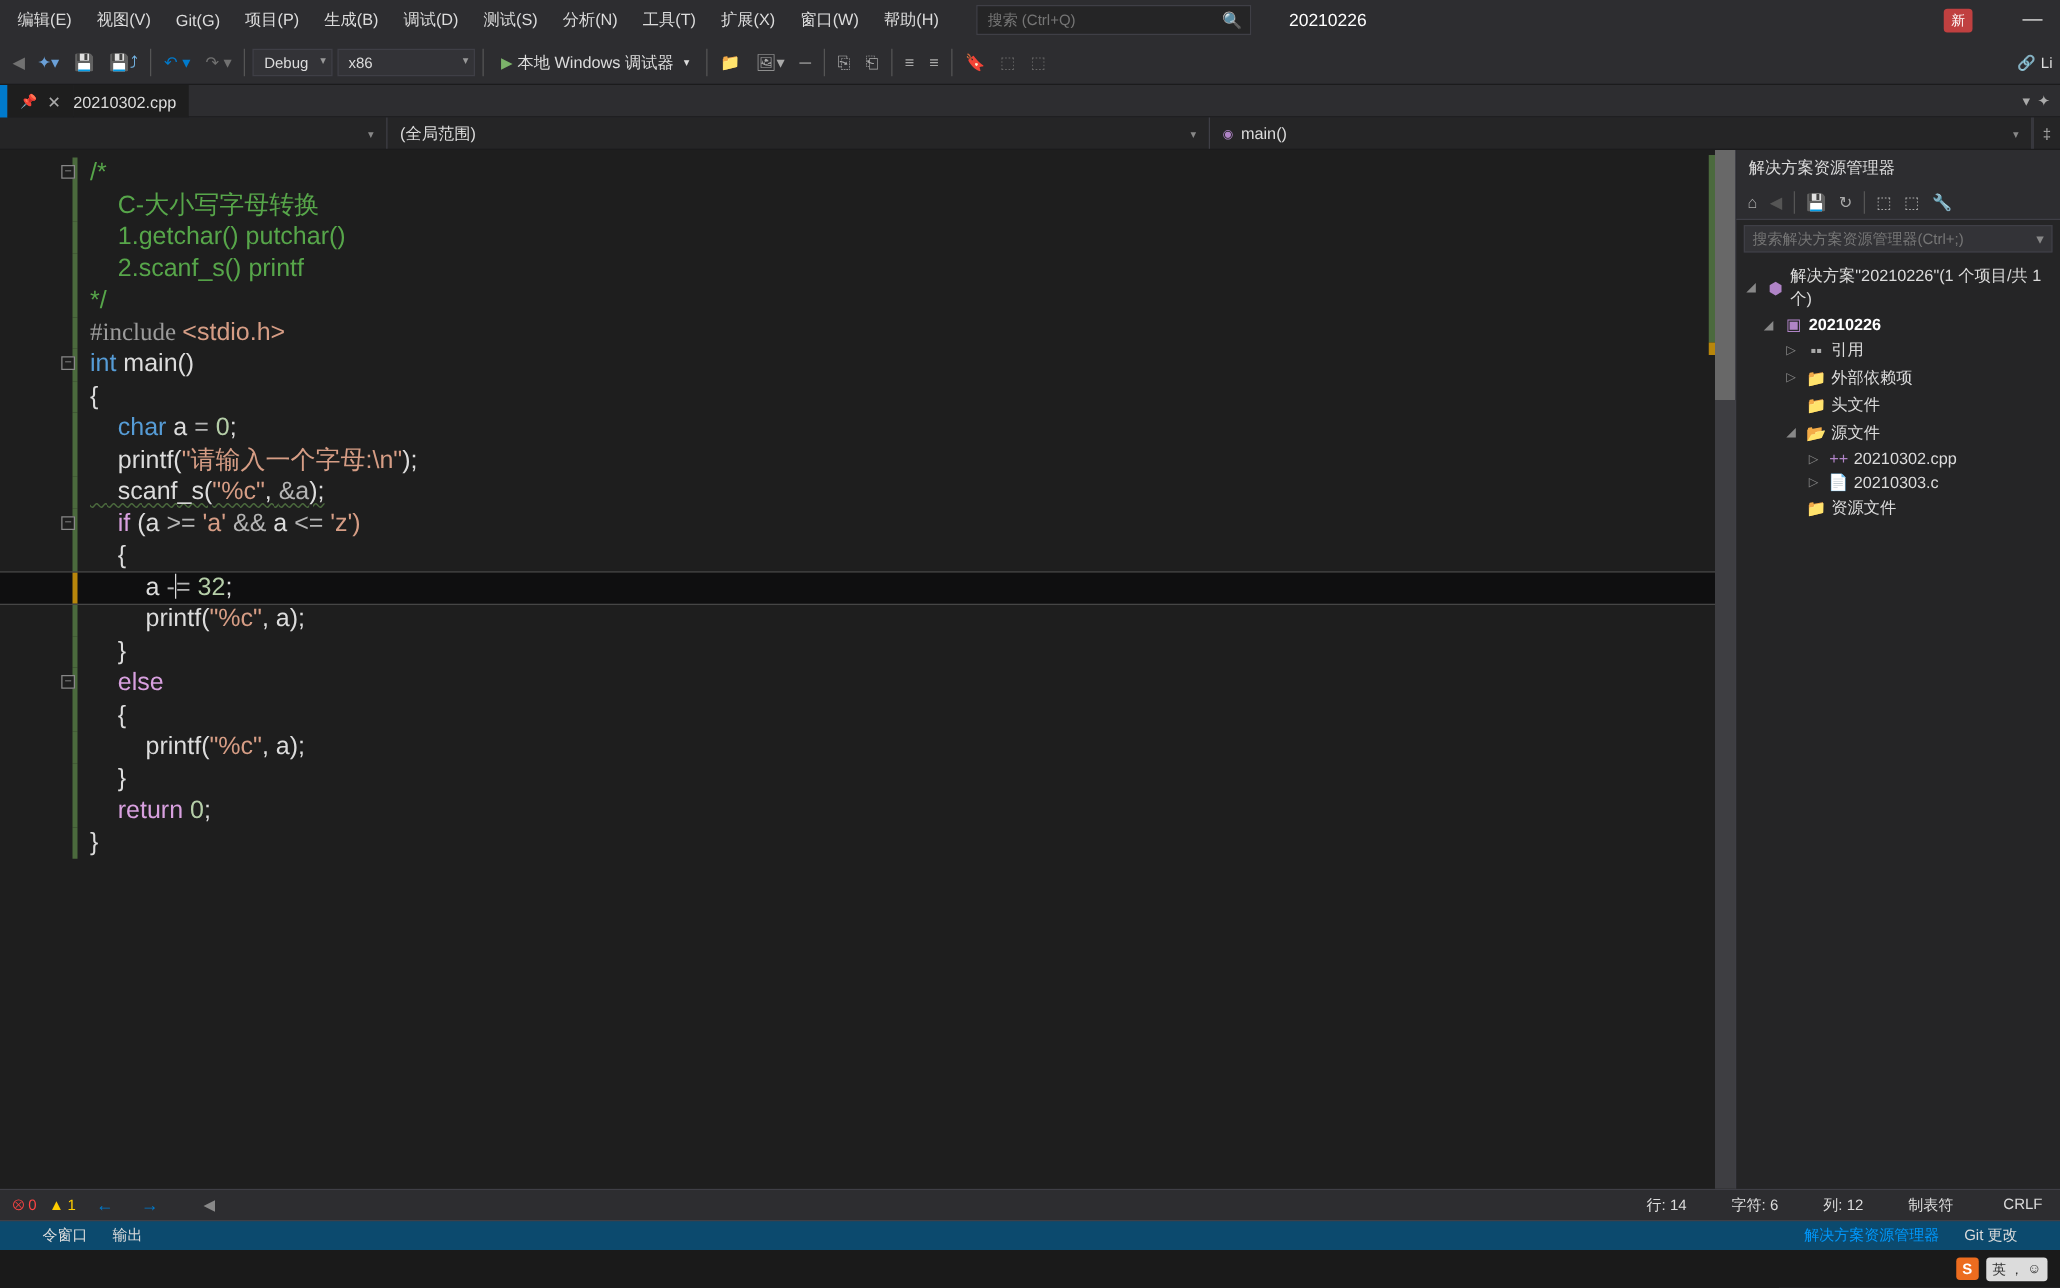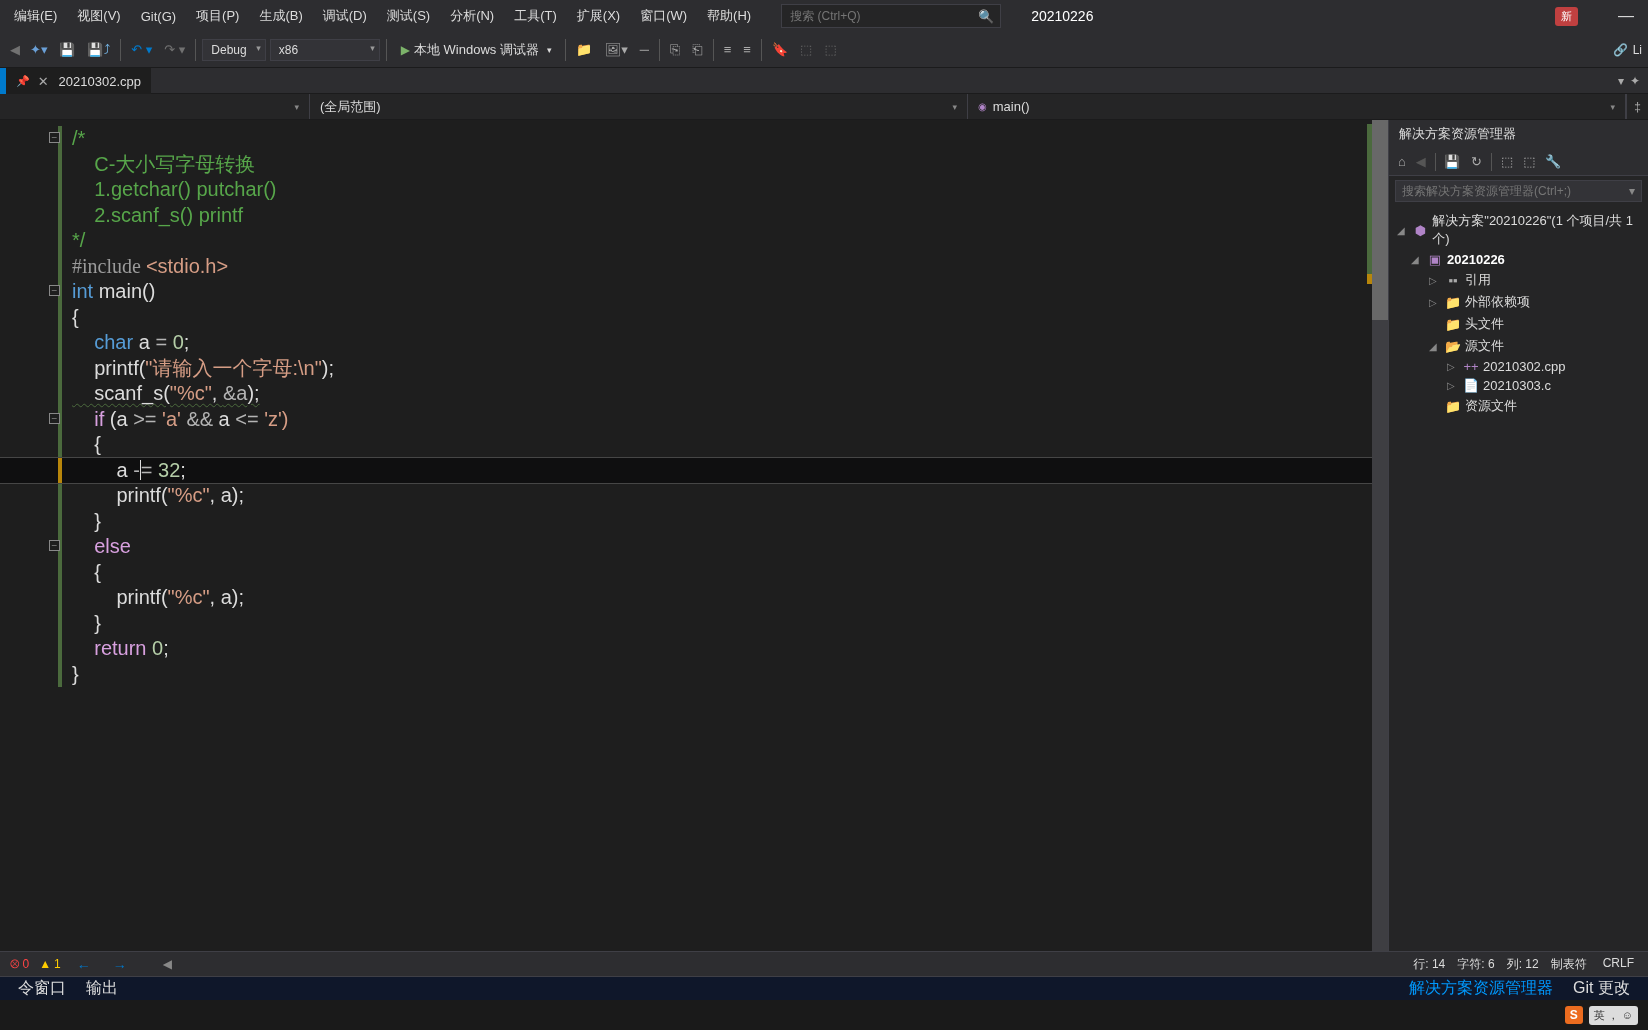--- a/index.html
+++ b/index.html
@@ -99,24 +99,24 @@
     .cpp-icon { color: #b084c7; }
     .c-icon { color: #9cdcfe; }
     .ref-icon { color:#aaa;}
     .tree-bold { font-weight:bold; color:#fff;}
 
     
     .error-bar { background: #2d2d30; height: 25px; display: flex; align-items: center; padding: 0 10px; border-top: 1px solid #3f3f46; gap: 10px; font-size: 12px; }
     .error-icon { color: #f44; display:flex; align-items:center; gap:3px;}
     .warn-icon { color: #ffcc00; display:flex; align-items:center; gap:3px;}
     .nav-arrow { color: #007acc; padding: 0 6px; font-size: 14px; cursor:pointer;}
-    .status-right { margin-left: auto; display: flex; gap: 12px; color:#dcdcdc;}
+    .status-right { margin-left: auto; display: flex; gap: 36px; color:#dcdcdc;}
     .crlf-ind { padding: 0 4px;}
     
-    .bottom-tab-bar { background: #0f172a; height: 24px; display: flex; align-items: center; padding: 0 8px; border-top: 1px solid #3f3f46; font-size: 16px; }
+    .bottom-tab-bar { background: #0c4a6e; height: 24px; display: flex; align-items: center; padding: 0 24px; border-top: 1px solid #3f3f46; font-size: 12px; }
     .bottom-tab { padding: 3px 10px; color: #dcdcdc; cursor: pointer; }
     .bottom-right-tabs { margin-left:auto; display:flex;}
     .bottom-right-tab { padding: 3px 10px; color:#0097fb; cursor:pointer;}
     .bottom-right-tab.inactive { color:#dcdcdc;}
     
     .taskbar { background: #1a1a1a; height: 30px; display: flex; align-items: center; justify-content: flex-end; padding: 0 10px; gap: 6px; }
     .ime-icon { background: #dcdcdc; color: #333; padding: 2px 5px; border-radius: 3px; font-size: 11px; display:flex; align-items:center; gap:3px;}
     .ime-s { background:#ec6c1f; color:#fff; padding:2px 5px; border-radius:3px; font-size:12px; font-weight:bold;}
   </style>
 </head>

